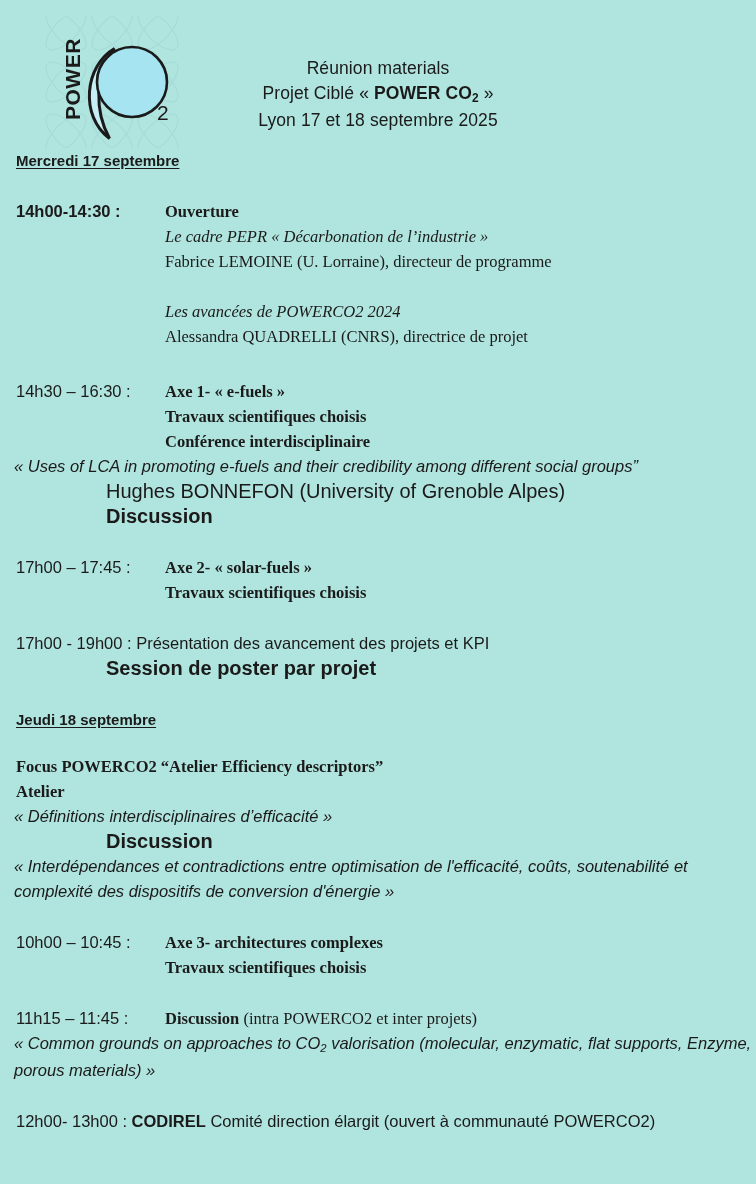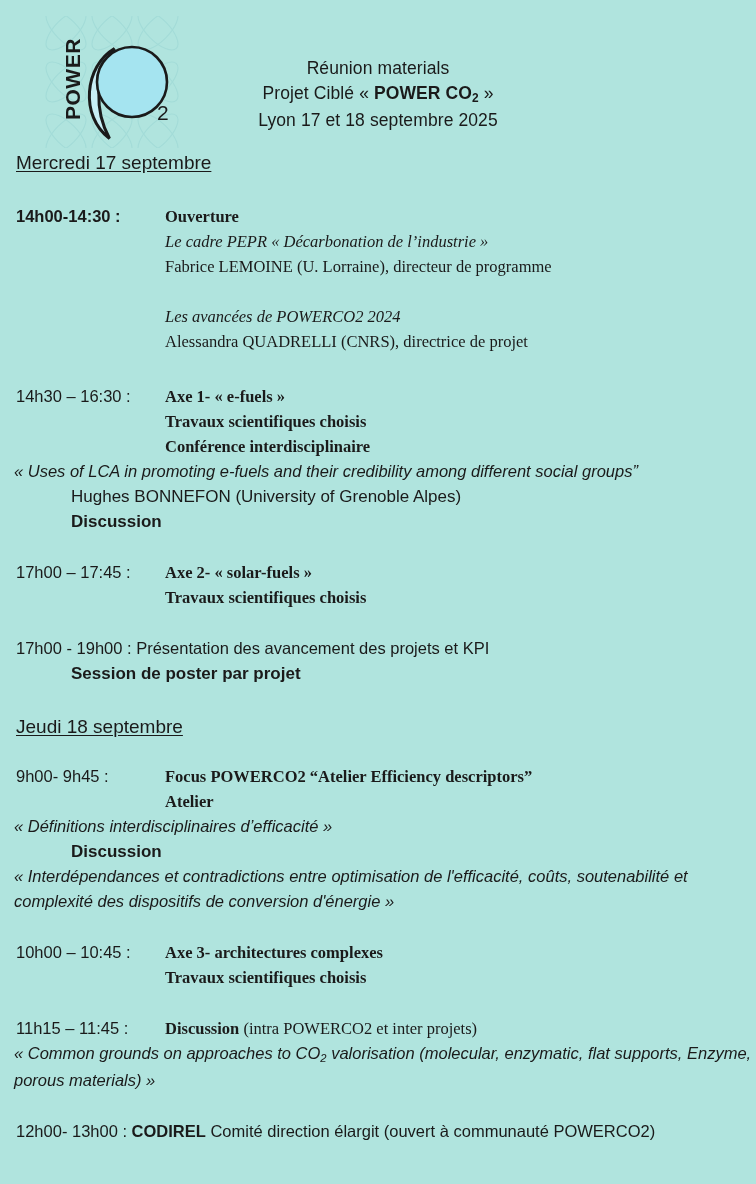--- a/index.html
+++ b/index.html
@@ -49,22 +49,22 @@
     top: 3px;
   }
 
   
   .agenda {
     position: relative;
     padding: 0 0 0 0;
   }
 
   .day-head {
-    font-size: 19px;
-    font-weight: normal;
+    font-size: 15px;
+    font-weight: bold;
     text-decoration: underline;
     text-underline-offset: 2px;
     margin-left: 16px;
   }
 
   .row {
     display: block;
     font-size: 16.5px;
     line-height: 25px;
     margin-left: 16px;
@@ -89,22 +89,22 @@
   
   .wide {
     margin-left: 14px;
     font-size: 16.5px;
     line-height: 25px;
     font-style: italic;
   }
 
   
   .ind {
-    margin-left: 71px;
-    font-size: 17px;
+    margin-left: 106px;
+    font-size: 20px;
     line-height: 25px;
   }
   .ind.bold { font-weight: bold; }
 
   .flow {
     margin-left: 16px;
     font-size: 16.5px;
     line-height: 25px;
   }
   .flow .bold { font-weight: bold; }
@@ -209,21 +209,21 @@
   <div class="flow">17h00 - 19h00 : Présentation des avancement des projets et KPI</div>
   <div class="ind bold">Session de poster par projet</div>
 
   <div class="sp30"></div>
 
   <div class="day-head">Jeudi 18 septembre</div>
 
   <div class="sp26"></div>
 
   <div class="row">
-    <span class="time">9h00- 9h45 :</span><span class="body-col">
+    <span class="body-col">
       <span class="ln bold">Focus POWERCO2 “Atelier Efficiency descriptors”</span>
       <span class="ln bold">Atelier</span>
     </span>
   </div>
 
   <div class="wide">« Définitions interdisciplinaires d’efficacité  »</div>
   <div class="ind bold"> Discussion</div>
   <div class="wide">« Interdépendances  et contradictions entre optimisation de l'efficacité, coûts, soutenabilité  et complexité des dispositifs de conversion d'énergie »</div>
 
   <div class="sp26"></div>

